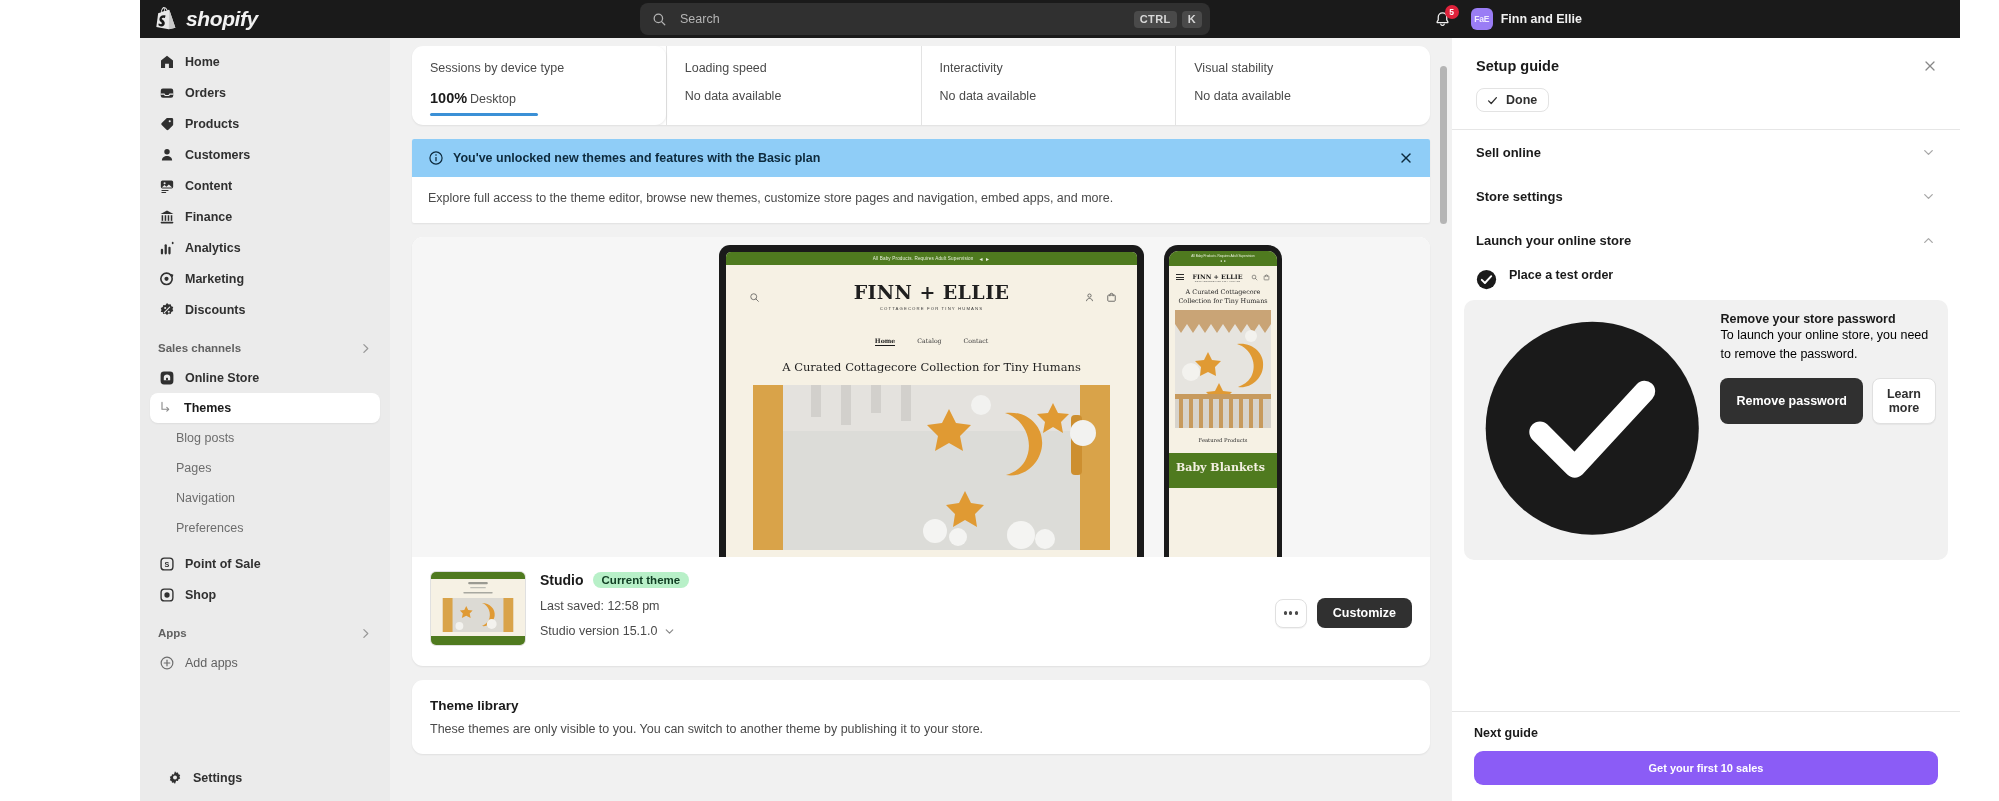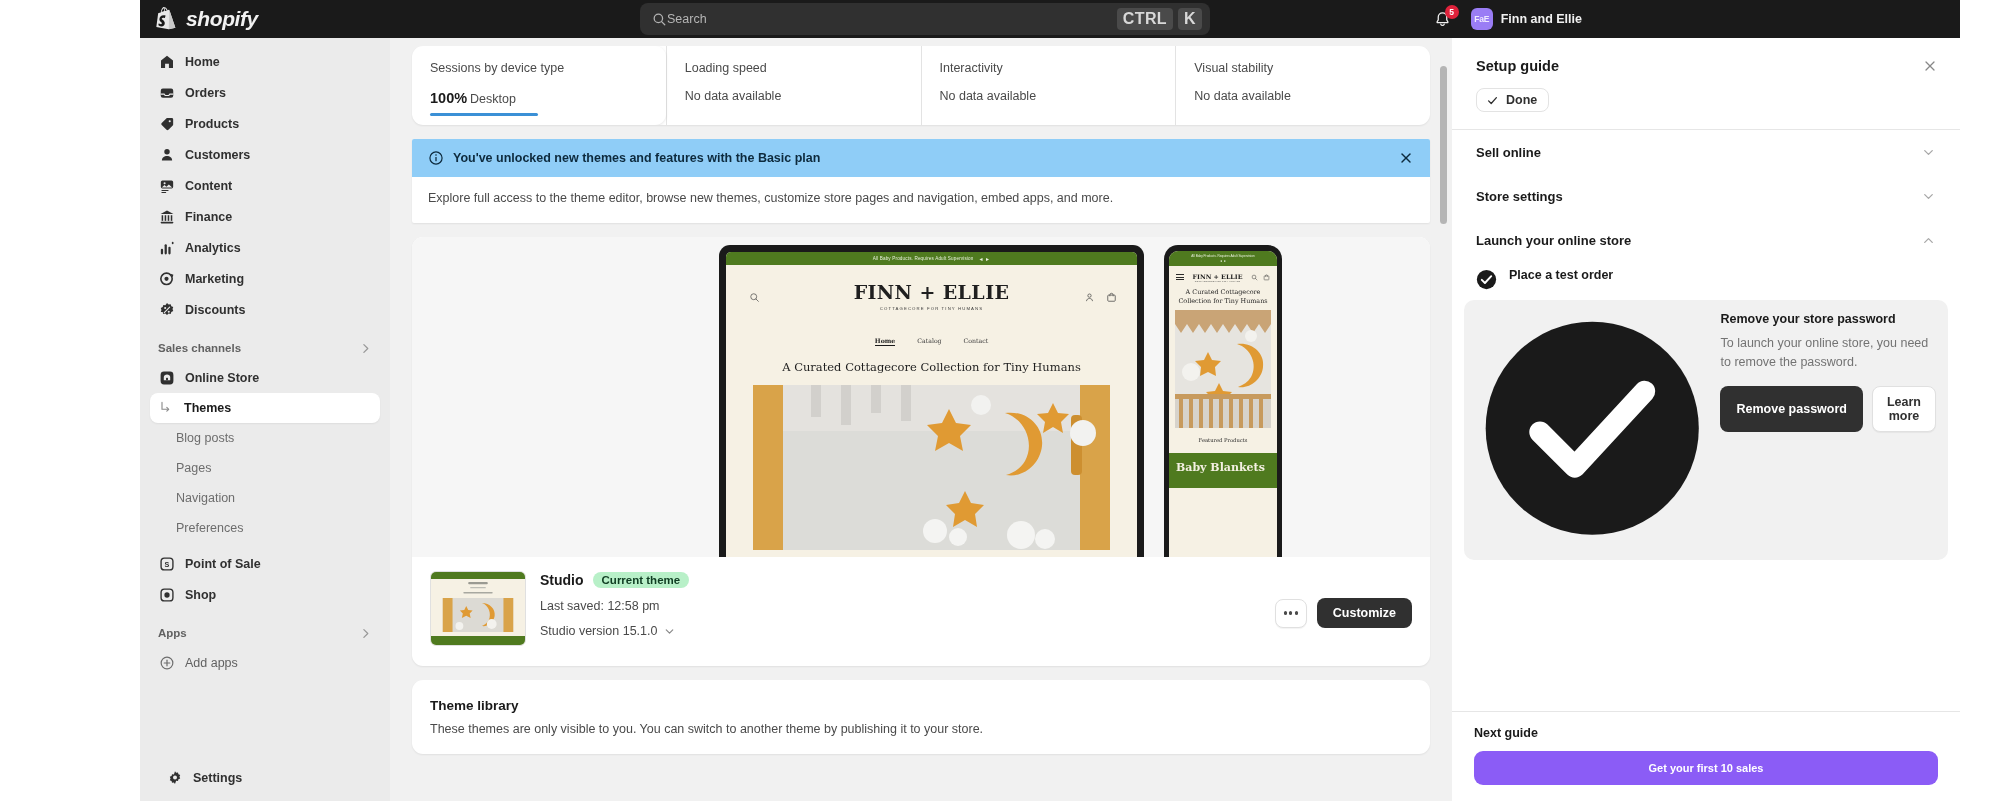--- a/index.html
+++ b/index.html
@@ -23,26 +23,26 @@
     position: absolute; left: 0; top: 0; width: 1458px; height: 38px;
     background: #1a1a1a; display: flex; align-items: center;
   }
   .brand { display: flex; align-items: center; gap: 9px; padding-left: 15px; width: 310px; }
   .brand-glyph { width: 22px; height: 24px; display: block; }
   .brand-word { font-size: 21px; font-style: italic; font-weight: 700; color: #f1f1f1; letter-spacing: -0.4px; }
 
   .searchbar {
     position: absolute; left: 500px; top: 3px; width: 570px; height: 32px;
     background: #303030; border-radius: 8px; display: flex; align-items: center;
-    padding: 0 8px 0 12px; gap: 0;
+    padding: 0 8px 0 12px; gap: 13px;
   }
   .searchbar .sicon { width: 15px; height: 15px; flex: 0 0 auto; opacity: .85; }
   .searchbar .sph { font-size: 12.5px; color: #b5b5b5; flex: 1 1 auto; }
   .kbd-group { display: flex; gap: 5px; }
-  .kbd { background: #4a4a4a; color: #d8d8d8; font-size: 16px; font-weight: 700;
+  .kbd { background: #4a4a4a; color: #d8d8d8; font-size: 11px; font-weight: 700;
          border-radius: 4px; padding: 3px 6px; line-height: 1; letter-spacing: .4px; }
 
   .topright { position: absolute; right: 8px; top: 0; height: 38px; display: flex; align-items: center; gap: 14px; }
   .bell-wrap { position: relative; width: 22px; height: 22px; display: flex; align-items: center; justify-content: center; }
   .bell-badge {
     position: absolute; top: -3px; right: -5px; min-width: 14px; height: 14px;
     background: #e0223b; color: #fff; font-size: 8.5px; font-weight: 700;
     border-radius: 8px; display: flex; align-items: center; justify-content: center; padding: 0 3px;
   }
   .userchip { display: flex; align-items: center; gap: 8px; padding: 3px 8px 3px 3px; border-radius: 8px; }
@@ -208,21 +208,21 @@
   }
   .acc-row .al { font-size: 13px; font-weight: 700; color: #1a1a1a; }
   .acc-row .ac { width: 15px; height: 15px; opacity: .6; }
 
   .task { display: flex; gap: 12px; padding: 6px 24px 6px 24px; }
   .task .tick { width: 21px; height: 21px; flex: 0 0 auto; margin-top: 1px; }
   .task .tlabel { font-size: 12.5px; color: #1a1a1a; font-weight: 600; }
   .task-open { margin: 4px 12px 0 12px; padding: 12px 12px 16px 12px; background: #f1f1f1; border-radius: 10px; display: flex; gap: 12px; }
   .task-open .tbody { flex: 1 1 auto; }
   .task-open .tlabel { font-size: 12.5px; color: #1a1a1a; font-weight: 700; }
-  .task-open .tdesc { font-size: 12.5px; color: #737373; margin-top: 8px; line-height: 1.5; max-width: 300px; }
+  .task-open .tdesc { font-size: 12.5px; color: #000000; margin-top: 0; line-height: 1.5; max-width: 300px; }
   .task-btns { display: flex; gap: 9px; margin-top: 14px; }
   .btn-light {
     background: #fff; color: #303030; font-size: 12.5px; font-weight: 600;
     padding: 8px 14px; border-radius: 8px; border: 1px solid #e0e0e0; cursor: pointer;
     box-shadow: 0 1px 1px rgba(0,0,0,.05);
   }
 
   .rp-foot { position: absolute; left: 0; bottom: 0; width: 508px; padding: 14px 22px 16px 22px; border-top: 1px solid #e6e6e6; background: #fff; }
   .rp-foot .nlabel { font-size: 12.5px; font-weight: 700; color: #1a1a1a; margin-bottom: 11px; }
   .btn-wide {

